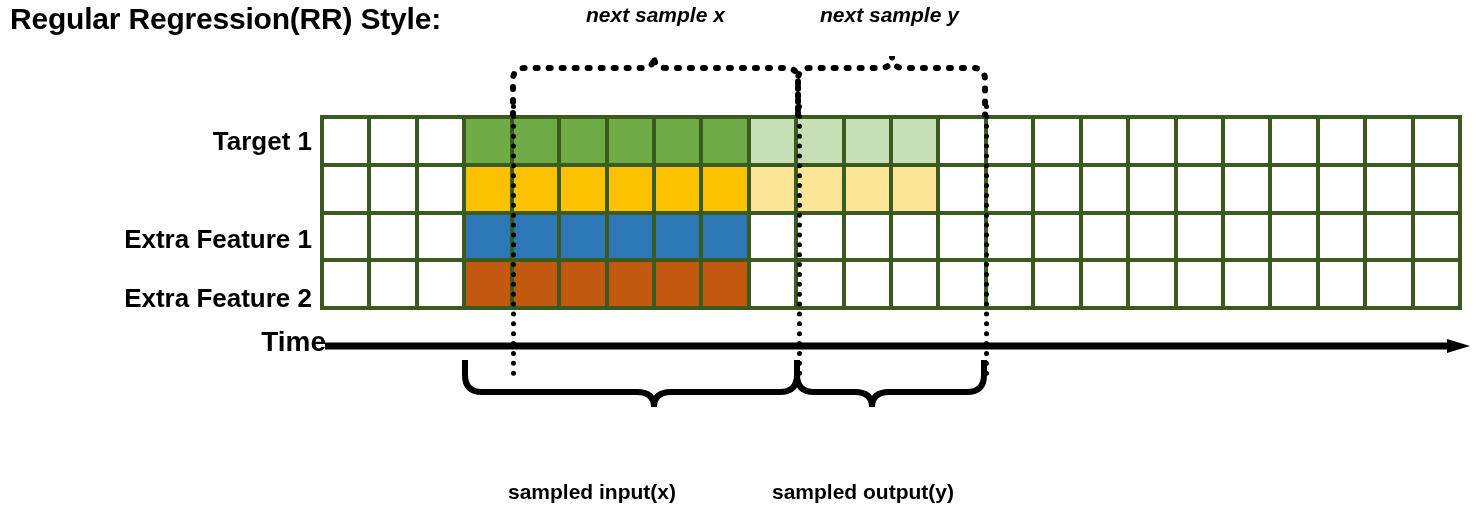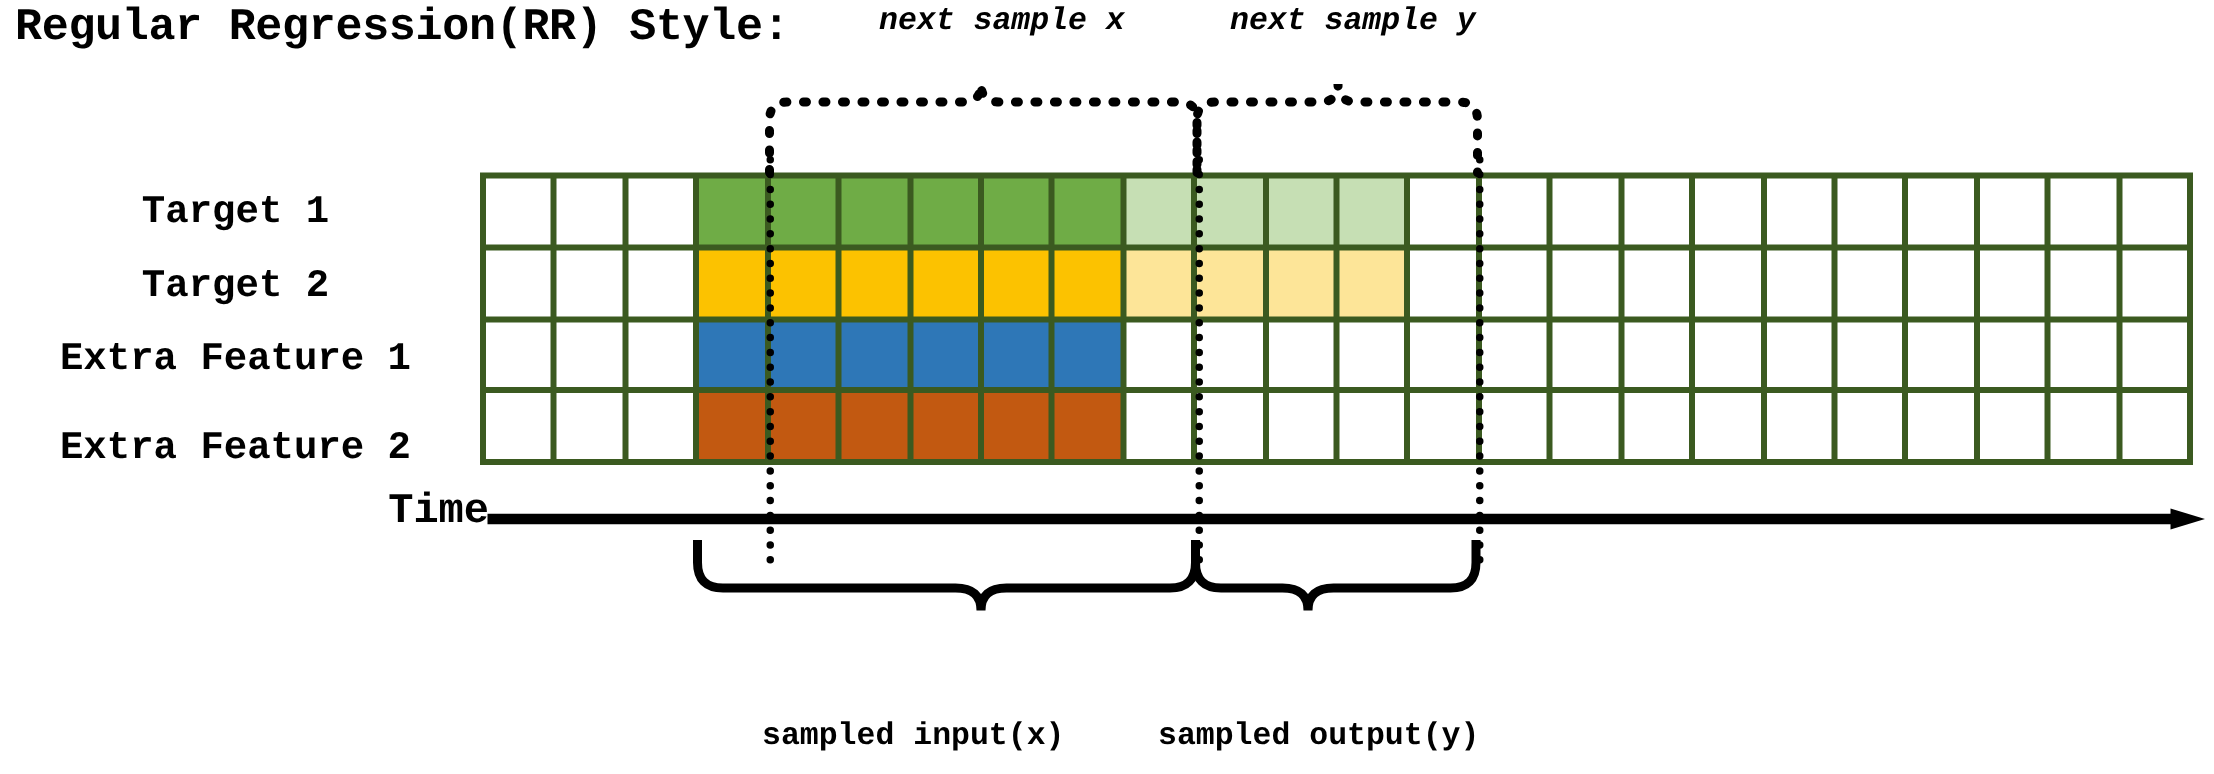--- a/index.html
+++ b/index.html
@@ -1,26 +1,26 @@
 <!DOCTYPE html>
 <html><head>
 <meta charset="utf-8">
 <style>
   html,body{margin:0;padding:0;background:#ffffff;}
   body{width:1476px;height:516px;position:relative;overflow:hidden;
        font-family:"Liberation Sans", sans-serif;color:#000;}
 
-  #stage{position:absolute;left:0;top:0;width:1476px;height:484px;font-family:Liberation Mono, monospace;}
+  #stage{position:absolute;left:0;top:0;width:1476px;height:484px;}
 
   
   #title{position:absolute;left:10px;top:2px;font-size:30px;font-weight:700;
          letter-spacing:-0.2px;white-space:nowrap;}
 
   
-  .rowlabel{position:absolute;right:0;width:310px;text-align:center;
+  .rowlabel{position:absolute;right:0;width:310px;text-align:right;
             font-size:26px;font-weight:700;white-space:nowrap;}
   #labels{position:absolute;left:0px;top:115px;width:312px;height:196px;}
   .rl0{top:11px}.rl1{top:60px}.rl2{top:109px}.rl3{top:168px}
 
   
   #grid{position:absolute;left:320px;top:115px;
         display:grid;grid-template-columns:repeat(24,1fr);
         grid-template-rows:repeat(4,1fr);
         width:1142px;height:195px;
         background:#3b5a20;gap:4px;padding:4px;box-sizing:border-box;}
@@ -56,21 +56,20 @@
 </style>
 </head>
 <body>
 
 <div id="stage">
 
   <div id="title">Regular Regression(RR) Style:</div>
 
   <div id="labels">
     <div class="rowlabel rl0">Target 1</div>
-    <div class="rowlabel rl1">Target 2</div>
     <div class="rowlabel rl2">Extra Feature 1</div>
     <div class="rowlabel rl3">Extra Feature 2</div>
   </div>
 
   <div id="grid">
       <div class="cell c-white"></div>
       <div class="cell c-white"></div>
       <div class="cell c-white"></div>
       <div class="cell c-green"></div>
       <div class="cell c-green"></div>

